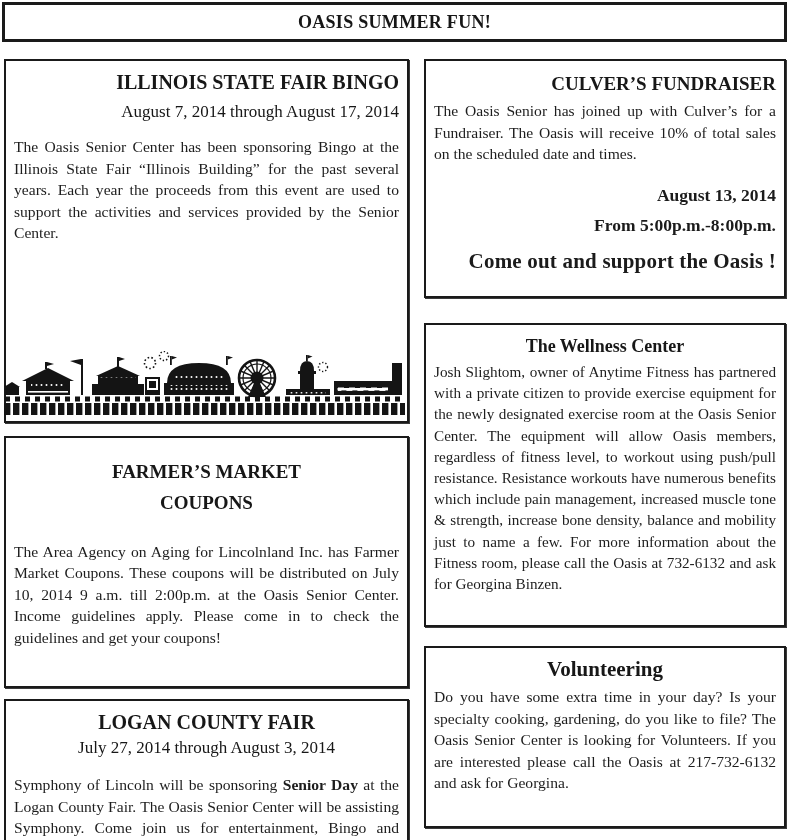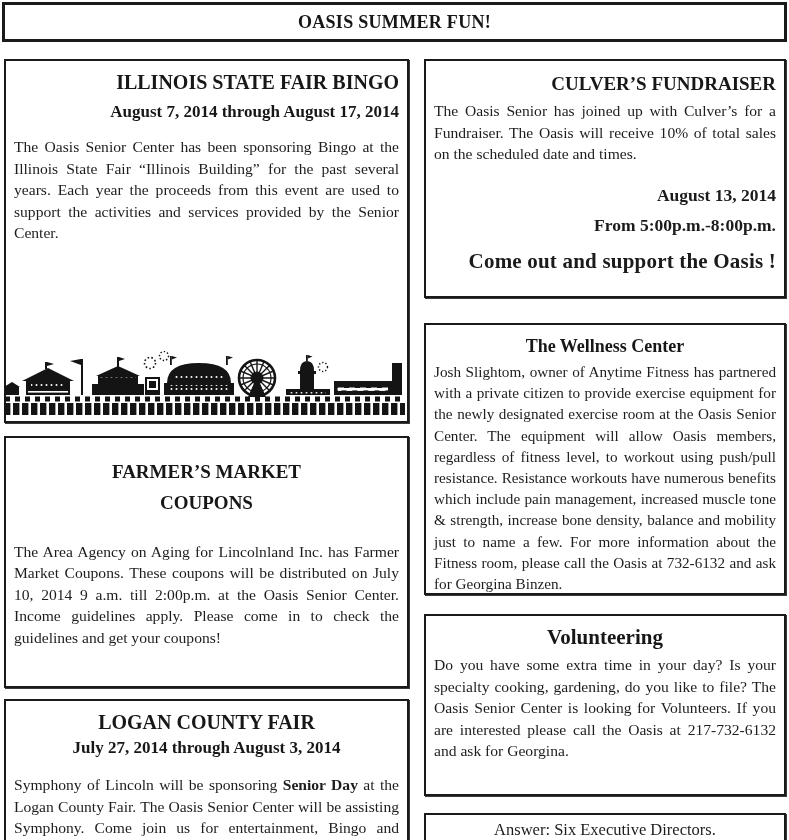--- a/index.html
+++ b/index.html
@@ -24,41 +24,41 @@
   .box{
     border:2.5px solid #1a1a1a;box-sizing:border-box;background:#fff;
     box-shadow:1px 1px 0 #3a3a3a;
     padding:4px 8px 6px 8px;
     align-items:flex-end;
   }
   .box h2{
     margin:6px 0 4px 0;text-align:center;font-size:20px;font-weight:bold;color:#171717;
   }
   .box h3.date{
-    margin:4px 0 6px 0;text-align:center;font-size:17px;font-weight:bold;color:#171717;
+    margin:4px 0 6px 0;text-align:center;font-size:17px;font-weight:normal;color:#171717;
   }
   .box p{
     margin:8px 0 0 0;font-size:15.6px;line-height:21.6px;text-align:justify;color:#1d1d1d;
   }
   
   .bingo{height:364px;display:flex;flex-direction:column;margin-bottom:13px;padding-bottom:0;}
   .bingo .fair-art{margin:auto -6px 2px -6px;}
   .farmers{height:252px;margin-bottom:11px;}
   .farmers h2{margin-top:14px;line-height:1.65;font-size:19px;}
   .farmers p{margin-top:22px;}
   .logan{height:178px;}
   .logan p{margin-top:16px;}
   
   .culvers{height:239px;margin-bottom:25px;display:flex;flex-direction:column;}
   .culvers h2{margin-top:8px;font-size:19px;margin-bottom:0;}
   .culvers p{margin-top:5px;}
   .culvers .cdate{margin:20px 0 0 0;text-align:center;font-size:17.5px;font-weight:bold;}
   .culvers .ctime{margin:9px 0 0 0;text-align:center;font-size:17.5px;font-weight:bold;}
   .culvers .cta{margin:auto 0 16px 0;text-align:center;font-size:21px;font-weight:bold;letter-spacing:.2px;}
-  .wellness{height:272px;margin-bottom:19px;}
+  .wellness{height:304px;margin-bottom:19px;}
   .wellness h2{font-size:18px;margin-top:7px;}
   .wellness p{font-size:15.2px;line-height:21.2px;margin-top:4px;}
   .volunteering{height:182px;margin-bottom:17px;}
   .volunteering h2{font-size:21px;margin-top:5px;margin-bottom:0;}
   .volunteering p{margin-top:4px;}
   .answer{height:79px;}
   .answer p{margin:0;text-align:center;font-size:16.5px;}
   .bold-inline{font-weight:bold;}
 </style>
 </head>

